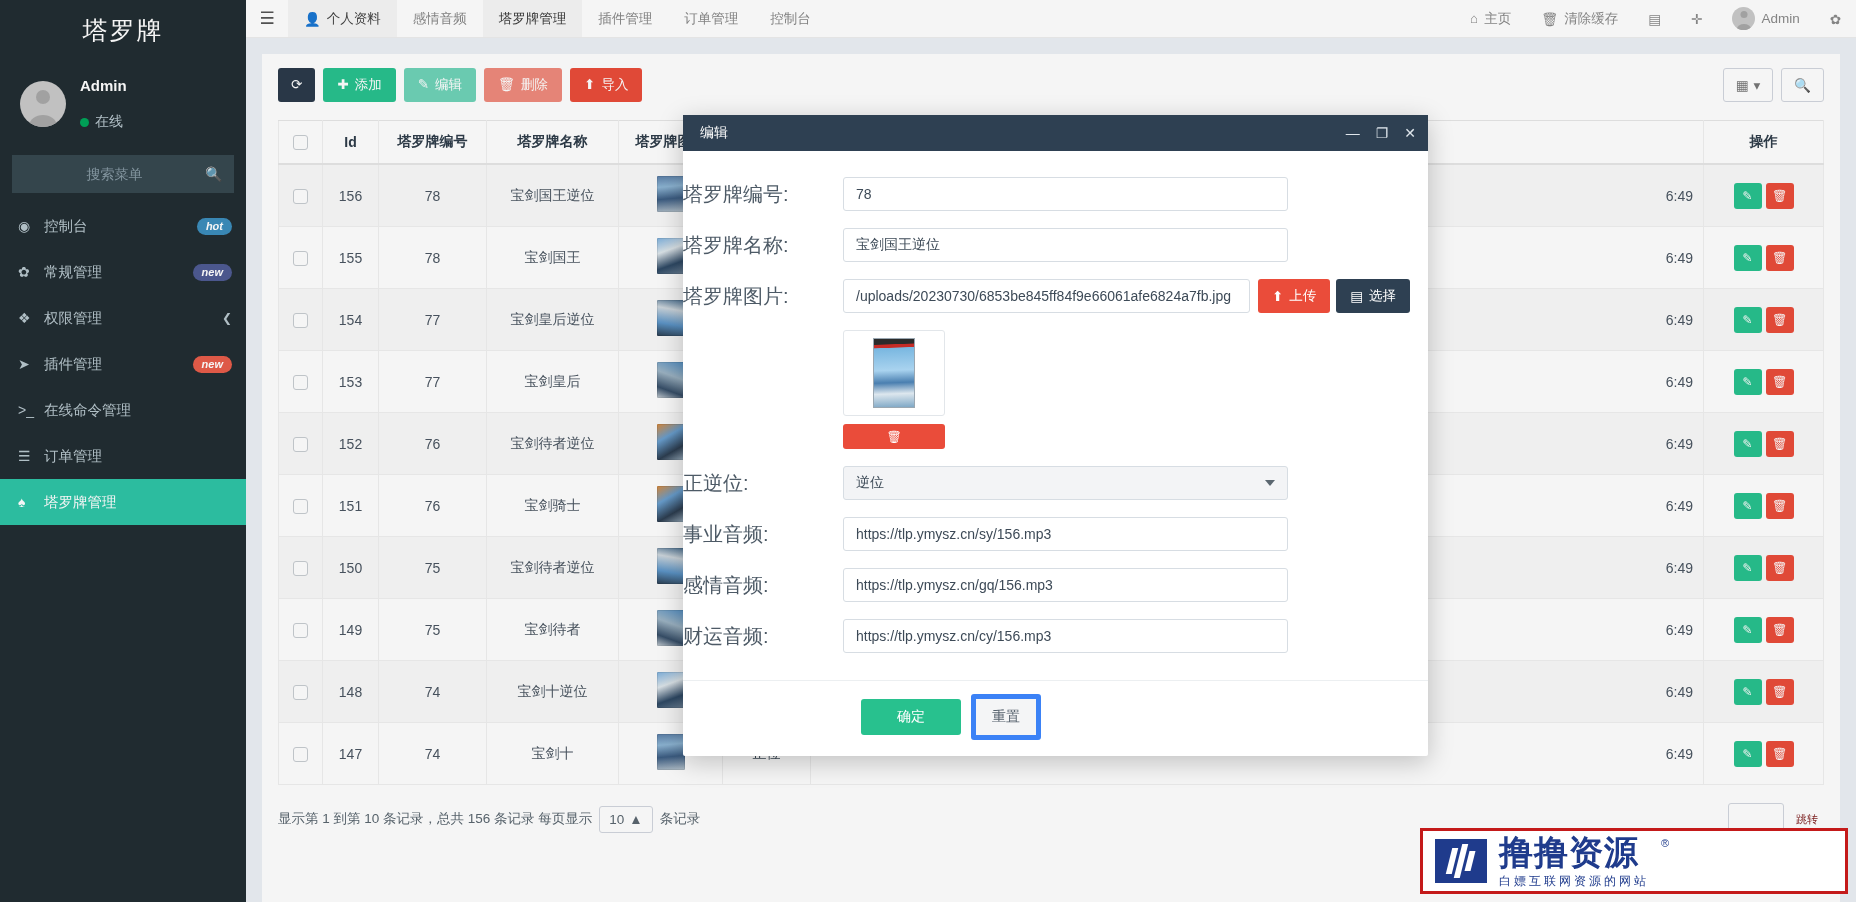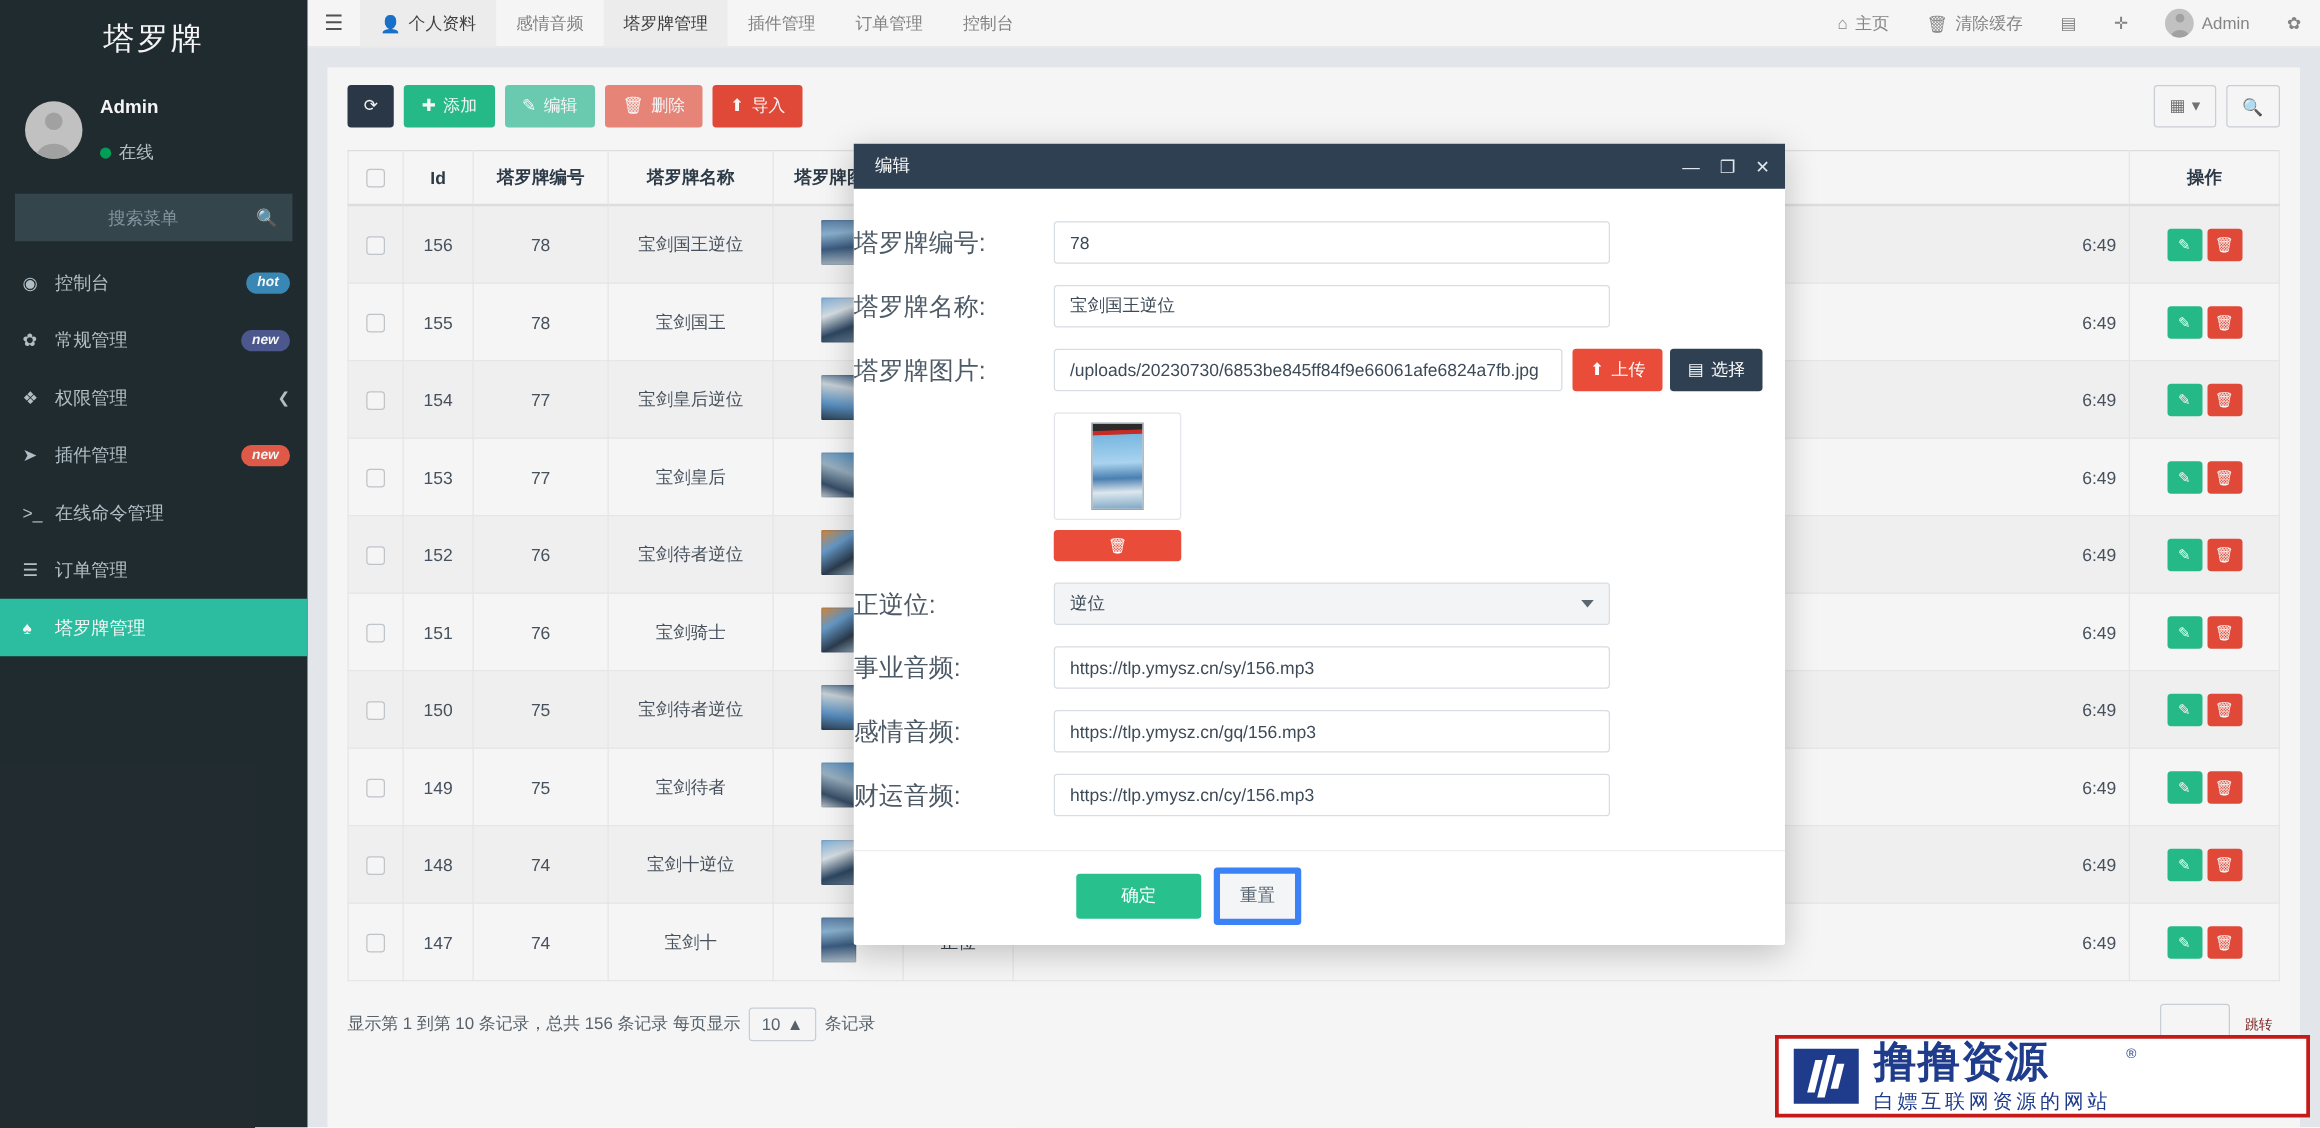--- a/index.html
+++ b/index.html
@@ -248,21 +248,21 @@
   }
   .wm-logo {
     width: 52px; height: 44px; background: #1f3b8c; position: relative; flex-shrink: 0;
     display: flex; align-items: center; justify-content: center; gap: 3px;
   }
   .wm-logo i { display: block; width: 6px; background: #fff; height: 26px; transform: skewX(-14deg); }
   .wm-logo i:nth-child(2) { height: 34px; }
   .wm-logo i:nth-child(3) { height: 20px; }
   .wm-text { line-height: 1.15; }
   .wm-main { font-size: 34px; font-weight: bold; color: #1f3b8c; letter-spacing: 1px; }
-  .wm-sub { font-size: 16px; color: #1f3b8c; letter-spacing: 3px; margin-top: 3px; }
+  .wm-sub { font-size: 12px; color: #1f3b8c; letter-spacing: 3px; margin-top: 3px; }
   .wm-reg { font-size: 11px; color: #1f3b8c; align-self: flex-start; margin-top: 6px; }
 </style>
 </head>
 <body>
 
 <div class="app">
 
   <aside class="sidebar">
     <div class="brand">塔罗牌</div>
 

